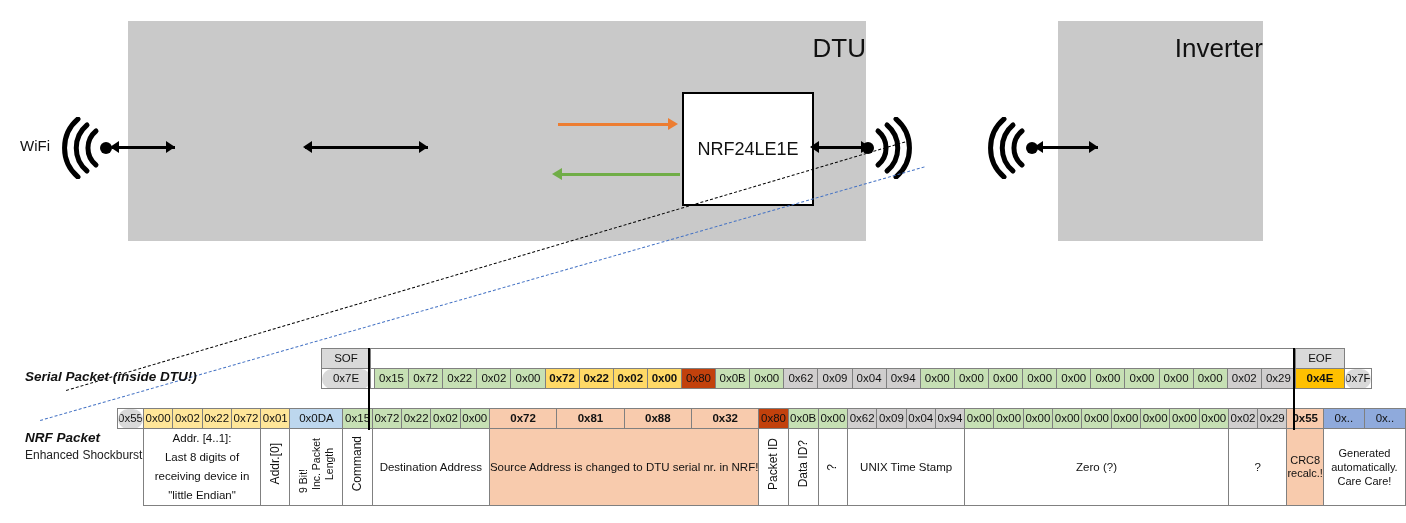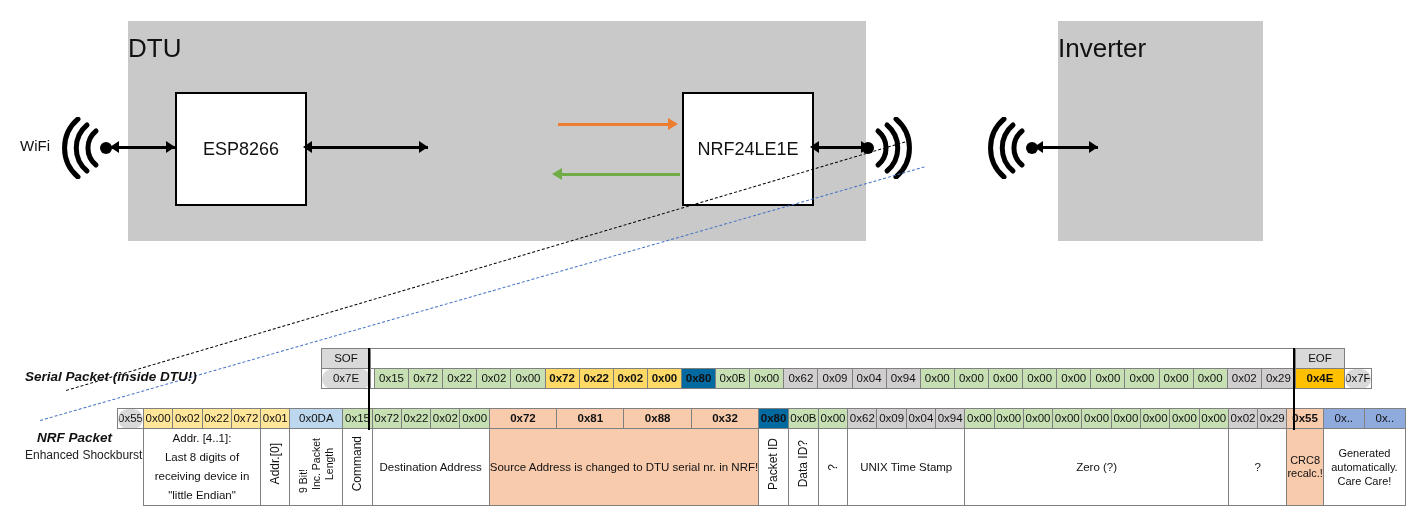--- a/index.html
+++ b/index.html
@@ -6,21 +6,21 @@
   body{
     width:1406px;height:523px;position:relative;background:#ffffff;
     font-family:"Liberation Sans", sans-serif;color:#111;overflow:hidden;
   }
   
   #diagram{position:absolute;left:0;top:0;width:1406px;height:330px;}
   .enclosure{
     position:absolute;background:#c9c9c9;
   }
   .enc-title{
-    position:absolute;width:100%;text-align:left;top:12px;
+    position:absolute;width:100%;text-align:right;top:12px;
     font-size:26px;color:#111;
   }
   .chip{
     position:absolute;background:#ffffff;border:2.5px solid #000;
     display:flex;align-items:center;justify-content:center;
     font-size:18px;color:#111;
   }
   .hline{position:absolute;height:2.5px;background:#000;}
   .arrowR{
     position:absolute;width:0;height:0;
@@ -53,21 +53,21 @@
   table.pk td{
     border:1px solid #808080;font-size:11.5px;text-align:center;
     padding:0;height:19px;line-height:19px;color:#111;
     white-space:nowrap;overflow:hidden;
   }
   td.hdr{background:#d9d9d9;font-size:11.5px;text-align:left;padding-left:3px;}
   td.blank{border:none;background:transparent;}
   td.val{text-align:left;padding-left:3px;}
   td.green{background:#c6e0b4;}
   td.yellow{background:#ffd966;font-weight:bold;}
-  td.bluel{background:#0369a1;font-weight:bold;}
+  td.bluel{background:#c2410c;}
   td.gray{background:#d0cece;}
   td.orange{background:#ffc000;font-weight:bold;}
   td.peach{background:#f8cbad;font-weight:bold;}
   td.sof{background:#d9d9d9;border-radius:10px;}
   td.addr{background:#ffe699;}
   td.pcf{background:#bdd7ee;}
   td.crcb{background:#8faadc;text-align:left;padding-left:3px;}
   td.crchdr{background:#8faadc;text-align:center;}
   td.datahdr{background:#f2f2f2;text-align:center;}
   td.desc{
@@ -87,23 +87,20 @@
 <div id="diagram">
 
   <div class="enclosure" style="left:128px;top:21px;width:738px;height:220px;">
     <div class="enc-title">DTU</div>
   </div>
 
   <div class="enclosure" style="left:1058px;top:21px;width:205px;height:220px;">
     <div class="enc-title">Inverter</div>
   </div>
 
-  <div class="chip" style="left:175px;top:92px;width:128px;height:110px;">
-    <span>ESP8266</span>
-  </div>
   <div class="chip" style="left:682px;top:92px;width:128px;height:110px;">
     <span>NRF24LE1E</span>
   </div>
 
   <div class="wifi-label" style="left:20px;top:137px;">WiFi</div>
 
   <svg class="ant" style="left:62px;top:117px;" width="56" height="62" viewBox="0 0 56 62">
     <circle cx="44" cy="31" r="6" fill="#000"></circle>
     <path d="M34 14 A22 22 0 0 0 34 48" stroke="#000" stroke-width="5" fill="none" stroke-linecap="round"></path>
     <path d="M25 8 A30 30 0 0 0 25 54" stroke="#000" stroke-width="5" fill="none" stroke-linecap="round"></path>
@@ -146,21 +143,21 @@
   <div class="arrowL" style="left:1034px;top:141px;"></div>
   <div class="arrowR" style="left:1089px;top:141px;"></div>
 
   <div class="dash" style="left:66px;top:390px;width:880px;transform:rotate(-16.5deg);"></div>
   <div class="dashb" style="left:40px;top:420px;width:920px;transform:rotate(-16deg);"></div>
 </div>
 
 <div id="packets">
 
   <div class="rowlabel" style="left:25px;top:39px;">Serial Packet (inside DTU!)</div>
-  <div class="rowlabel" style="left:25px;top:100px;margin-left:12px;">NRF Packet</div>
+  <div class="rowlabel" style="left:25px;top:100px;">NRF Packet</div>
   <div class="plainlabel" style="left:25px;top:118px;">Enhanced Shockburst</div>
 
   <table class="pk" style="left:321px;top:18px;">
     <tbody>
       <tr>
         <td class="hdr" style="width:48px;">SOF</td>
         <td class="blank" colspan="28" style="width:924px;"></td>
         <td class="hdr" style="width:48px;">EOF</td>
       </tr>
       <tr>

